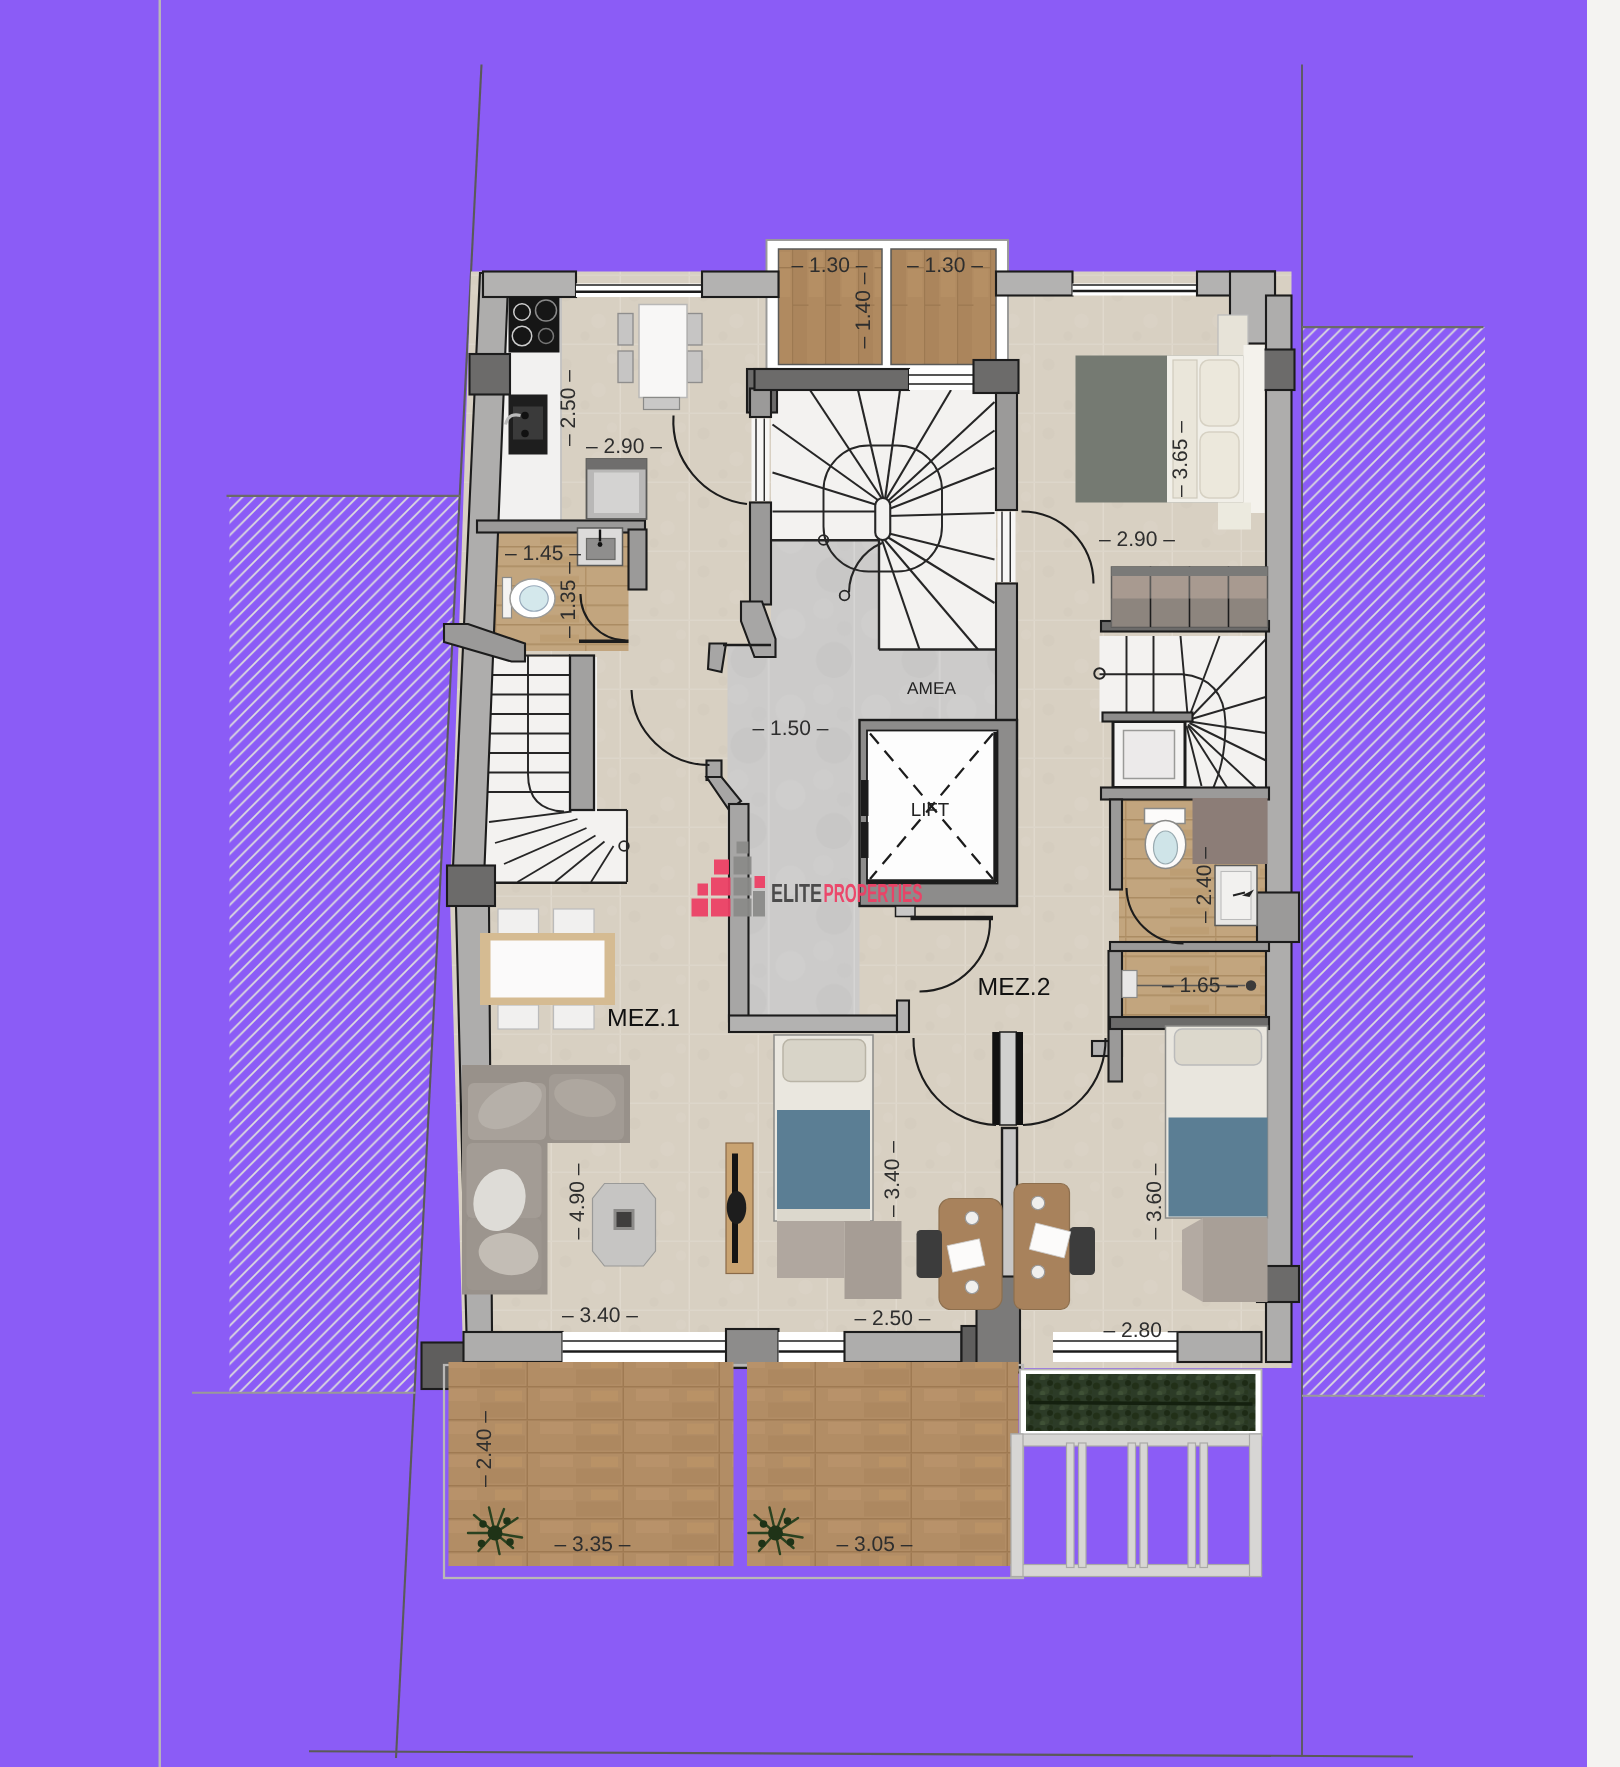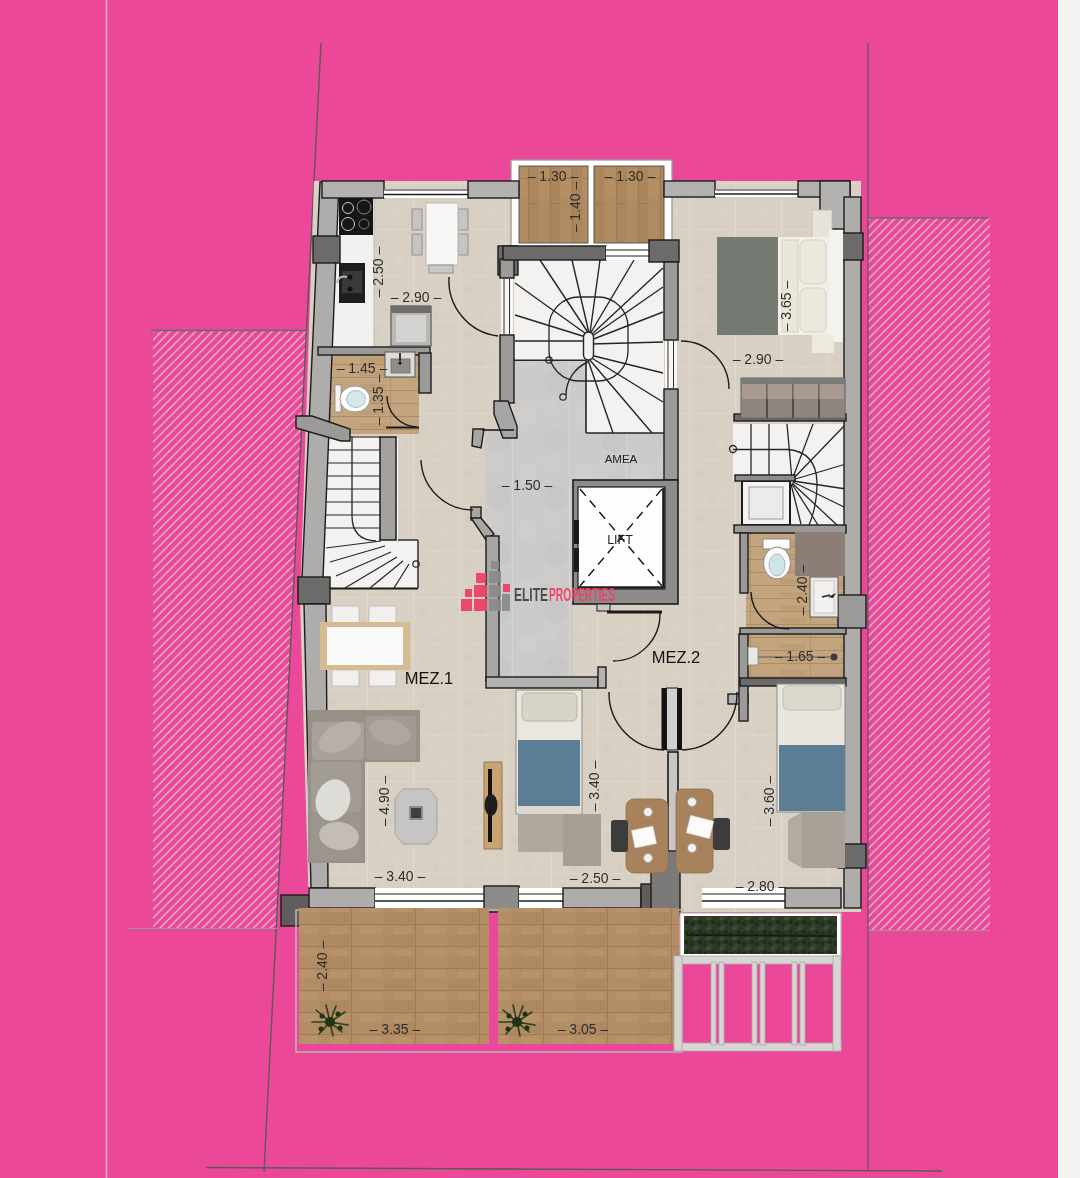--- a/index.html
+++ b/index.html
@@ -1,16 +1,16 @@
 <!DOCTYPE html>
 <html><head>
 <meta charset="utf-8">
 <style>
 html,body{margin:0;padding:0;background:#ffffff;}
-#page{position:relative;width:1080px;height:1178px;overflow:hidden;background:#ec4899;}
+#page{position:relative;width:1080px;height:1178px;overflow:hidden;background:#8b5cf6;}
 text{font-family:"Liberation Sans",sans-serif;}
 </style>
 </head>
 <body>
 <div id="page">
 <svg width="1080" height="1178" viewBox="0 0 1080 1178" xmlns="http://www.w3.org/2000/svg">
 <defs>
 <pattern id="hatch" patternUnits="userSpaceOnUse" width="8.5" height="8.5">
   <path d="M-2,2 L2,-2 M0,8.5 L8.5,0 M6.5,10.5 L10.5,6.5" stroke="#dededc" stroke-width="1.15" fill="none"></path>
 </pattern>

